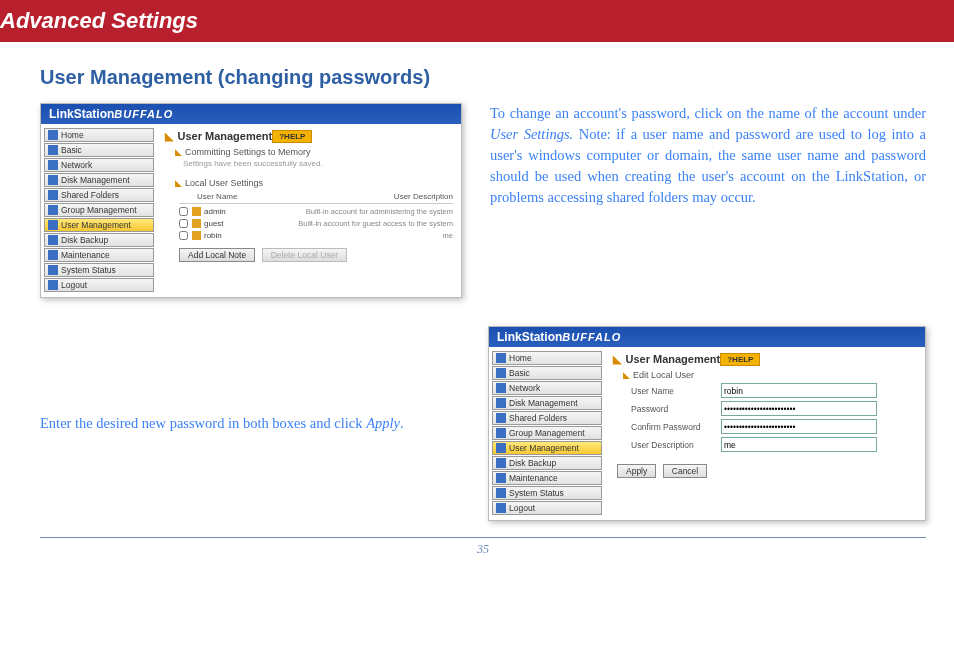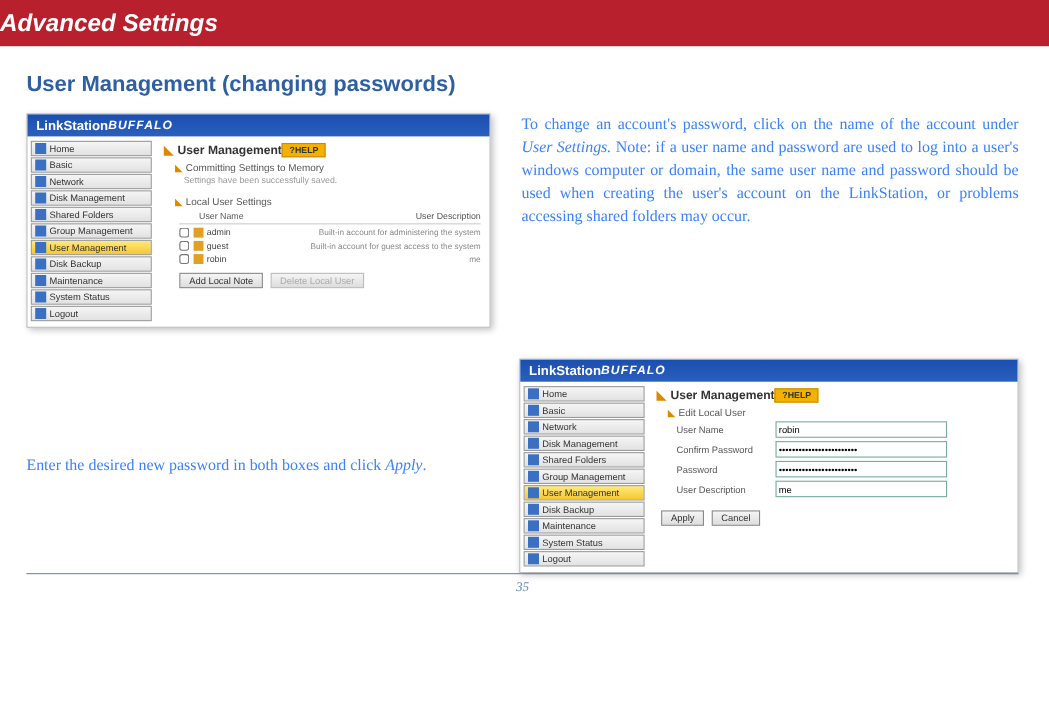--- a/index.html
+++ b/index.html
@@ -1,23 +1,23 @@
 <!DOCTYPE html>
 <html><head>
 <meta charset="utf-8">
 <style>
   body{margin:0;font-family:Georgia,serif;background:#fff;width:954px}
   .redbar{background:#b9202d;height:42px;display:flex;align-items:center;padding-right:20px}
   .redbar span{color:#fff;font-family:"Century Gothic",Futura,Arial,sans-serif;font-style:italic;font-weight:bold;font-size:22px}
-  .content{padding:18px 28px 10px 24px}
+  .content{padding:18px 28px 10px 40px}
   .h2{color:#2e5fa3;font-family:"Century Gothic",Futura,Arial,sans-serif;font-weight:bold;font-size:20px;margin:6px 0 14px 0}
   .cols{display:flex;gap:28px;align-items:flex-start}
   .body-text{font-size:14.5px;line-height:1.45;text-align:justify;color:#3b82f6}
   .body-text em{font-style:italic}
-  .footer{margin-top:0;border-top:1px solid #6a8bb8;text-align:center;color:#6a8bb8;font-style:italic;font-size:12px;padding:4px 0}
+  .footer{margin-top:16px;border-top:1px solid #6a8bb8;text-align:center;color:#6a8bb8;font-style:italic;font-size:12px;padding:4px 0}
   
   .shot{border:1px solid #bbb;box-shadow:2px 2px 6px rgba(0,0,0,.25);font-family:Verdana,Arial,sans-serif;background:#fff}
   .bluebar{background:linear-gradient(#1a4fb0,#2a5fbd);color:#fff;display:flex;justify-content:flex-start;align-items:center;padding:3px 8px;font-size:11px}
   .bluebar .brand{font-family:Arial,sans-serif;font-weight:bold;font-size:12px}
   .bluebar .logo{font-family:Arial Black,Arial,sans-serif;font-weight:900;font-style:italic;font-size:11px;letter-spacing:1px}
   .shot-body{display:flex}
   .nav{width:110px;padding:4px 3px;font-size:8.5px}
   .nav .item{display:flex;align-items:center;border:1px solid #999;background:linear-gradient(#f5f5f5,#e2e2e2);margin-bottom:1px;padding:1px 3px;white-space:nowrap;overflow:hidden;color:#333}
   .nav .item.sel{background:linear-gradient(#ffe97a,#f6c733)}
   .nav .ic{width:10px;height:10px;background:#3b6fc2;margin-right:3px;display:inline-block}
@@ -222,25 +222,25 @@
           </div>
           <div class="sub">
               <span class="arrow">◣</span>
               <span>Edit Local User</span>
             </div>
           <div class="frow">
               <span class="lbl">User Name</span>
               <input value="robin" style="">
             </div>
           <div class="frow">
+              <span class="lbl">Password</span>
+              <input type="password" value="••••••••••••••••••••••••" style="">
+            </div>
+          <div class="frow">
               <span class="lbl">Confirm Password</span>
-              <input type="password" value="••••••••••••••••••••••••" style="">
-            </div>
-          <div class="frow">
-              <span class="lbl">Password</span>
               <input type="password" value="••••••••••••••••••••••••" style="">
             </div>
           <div class="frow">
               <span class="lbl">User Description</span>
               <input value="me" style="">
             </div>
           <div class="btns" style="margin-left:4px;margin-top:12px">
             <button class="btn">Apply</button>
             <button class="btn">Cancel</button>
           </div>

